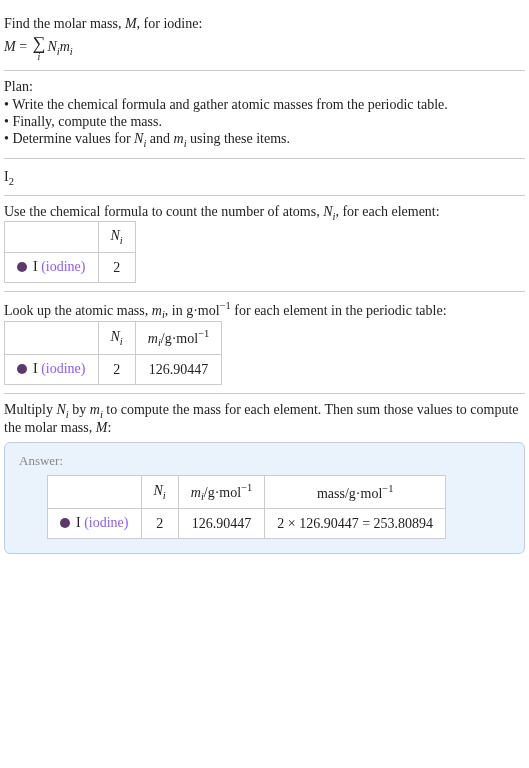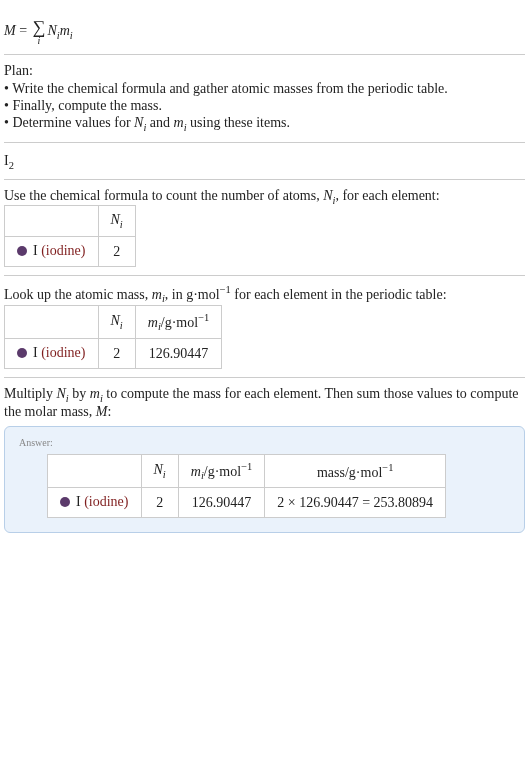--- a/index.html
+++ b/index.html
@@ -75,51 +75,54 @@
       gap: 6px;
     }
     .dot {
       width: 10px;
       height: 10px;
       border-radius: 50%;
       background: #5b3a6b;
       display: inline-block;
     }
     .grey {
-      color: #7f1d1d;
+      color: #8b5cf6;
     }
     .answer-box {
       border: 1px solid #b8cfe8;
       background: #eaf2fb;
       border-radius: 6px;
       padding: 10px 14px 14px 14px;
       margin-top: 6px;
     }
     .answer-label {
       color: #888;
-      font-size: 10px;
+      font-size: 13px;
       margin-bottom: 6px;
     }
     .answer-inner {
       padding-left: 28px;
     }
     .answer-box table {
       background: #fff;
     }
     .answer-box th, .answer-box td {
       background: #fff;
     }
     .molar-result {
       margin-top: 12px;
     }
   </style>
 </head>
 <body>
 
 <div class="section">
+  <div>
+    <span>Find the molar mass, </span><span class="italic">M</span><span>, for iodine:</span>
+  </div>
   <div class="formula-line">
     <span class="italic">M</span><span> = </span><span class="summation">
         <span class="sigma">∑</span>
         <span class="idx">i</span>
       </span><span class="italic">N</span><span class="sub italic">i</span><span class="italic">m</span><span class="sub italic">i</span>
   </div>
 </div>
 
 <div class="section">
   <div>Plan:</div>

